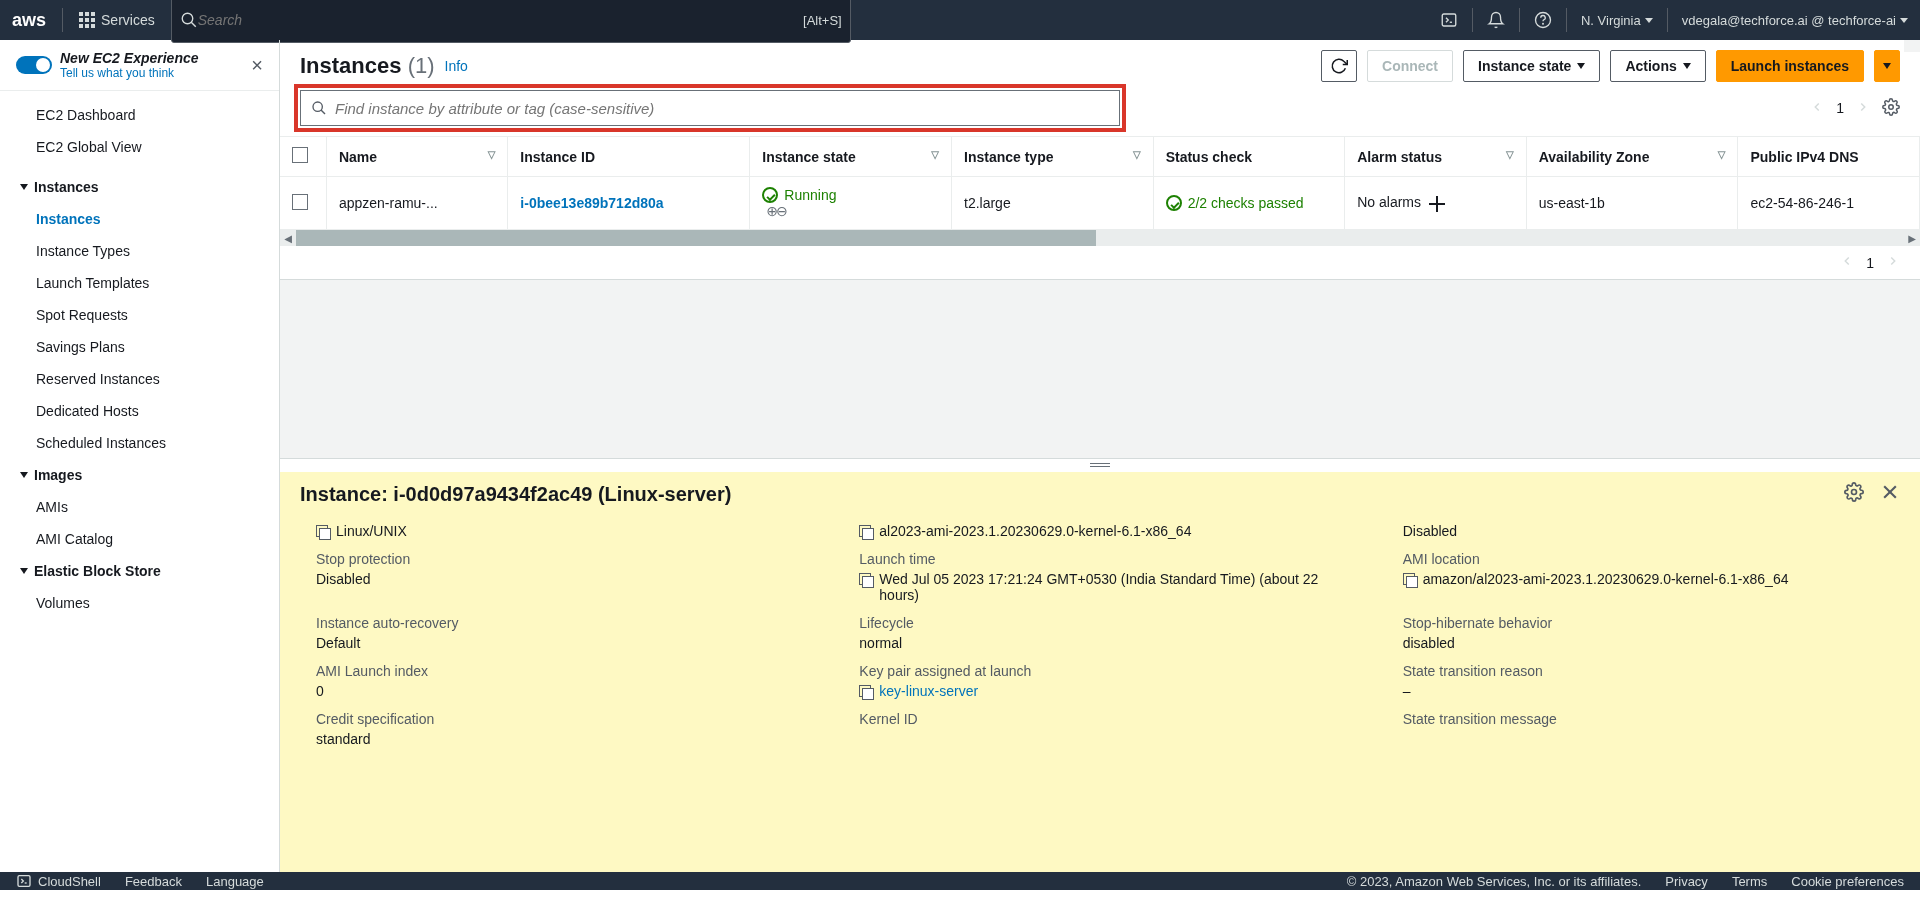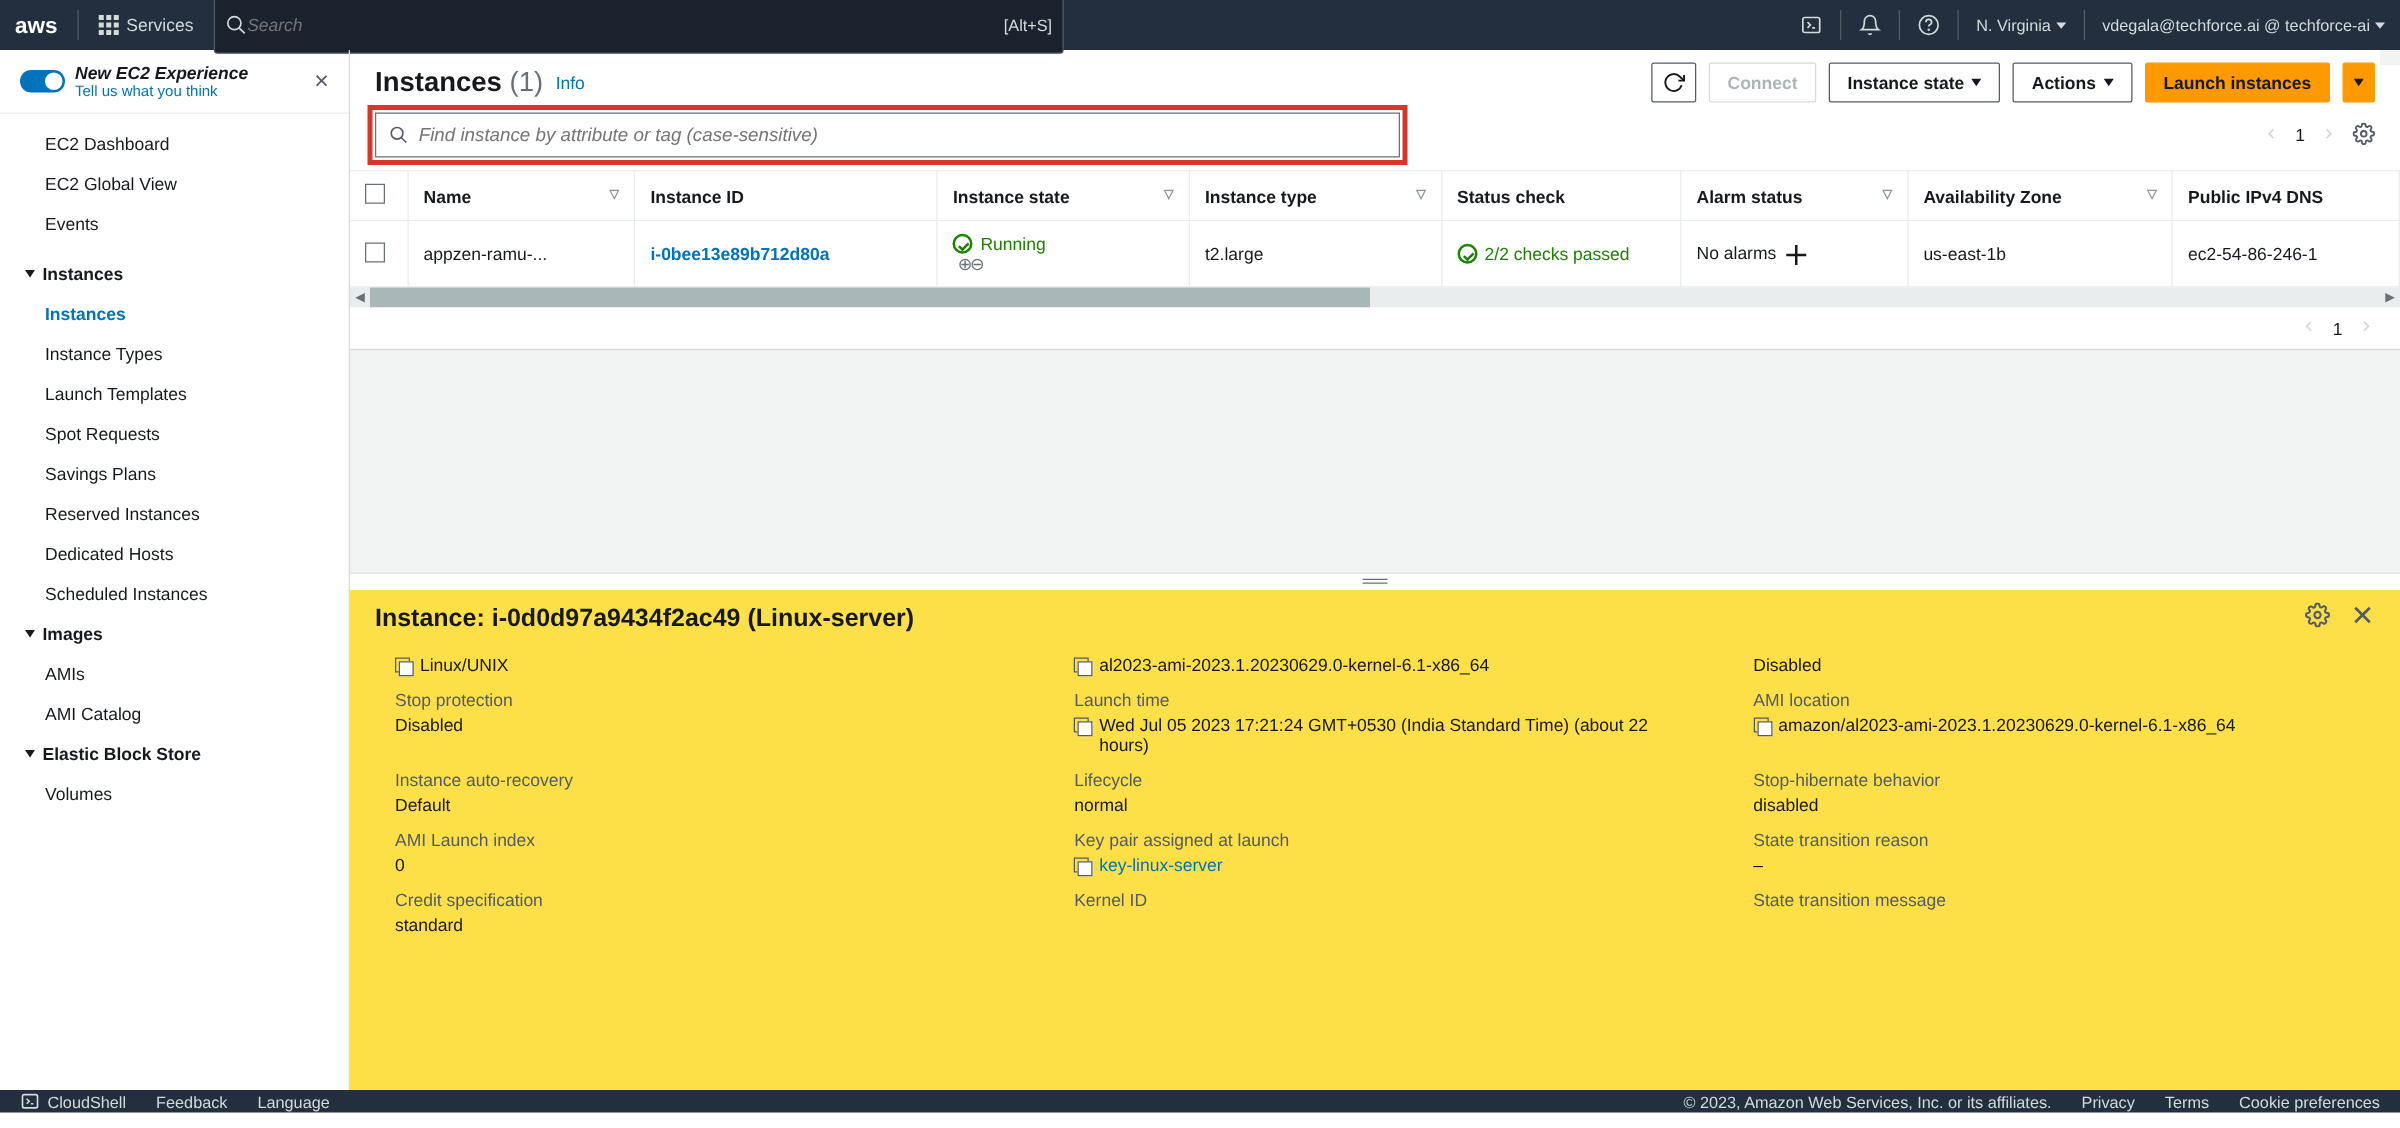--- a/index.html
+++ b/index.html
@@ -159,21 +159,21 @@
 .bottom-pager-row { display:flex; justify-content:flex-end; padding:8px 20px; border-bottom:1px solid #d5dbdb;}
 .bottom-pager { display:flex; align-items:center; gap:12px;}
 
 
 .split-area { flex:1; background:#f2f3f3; }
 .resize-handle { height:14px; background:#fff; display:flex; align-items:center; justify-content:center; border-top:1px solid #d5dbdb;}
 .resize-grip { width:20px; height:6px; display:flex; flex-direction:column; gap:2px;}
 .resize-grip div { height:1px; background:#687078;}
 
 .detail-pane {
-  background:#fde047; height: 400px; overflow-y:auto;
+  background:#fef9c3; height: 400px; overflow-y:auto;
 }
 .detail-header { padding:10px 20px; display:flex; align-items:center; font-size:20px; font-weight:bold;}
 .detail-header .det-actions { margin-left:auto; display:flex; gap:16px;}
 .det-actions .ico { cursor:pointer; color:#545b64; font-size:20px; stroke:#545b64;}
 
 .detail-grid { display:grid; grid-template-columns: repeat(3, 1fr); padding: 0 20px 20px 20px; column-gap:30px;}
 .detail-item { padding: 6px 16px;}
 .detail-label { color:#545b64; font-size:14px; margin-bottom:4px; display:block;}
 .detail-value { color:#16191f; font-size:14px; display:flex; align-items:flex-start; gap:6px;}
 .detail-value.link { color:#0073bb;}
@@ -264,21 +264,20 @@
       <div class="toggle"></div>
       <div class="exp-text">
         <span class="exp-title">New EC2 Experience</span>
         <span class="exp-subtitle">Tell us what you think</span>
       </div>
       <span class="banner-close">×</span>
     </div>
     <div class="sidebar-section" id="sidebar-top">
         <div class="sidebar-item">EC2 Dashboard</div>
         <div class="sidebar-item">EC2 Global View</div>
-        <div class="sidebar-item">Events</div>
       </div>
     <div id="sidebar-groups">
         <div class="sidebar-group-header">
           <span class="tri-down"></span>
           <span>Instances</span>
         </div>
         <div class="sidebar-item selected">Instances</div>
         <div class="sidebar-item">Instance Types</div>
         <div class="sidebar-item">Launch Templates</div>
         <div class="sidebar-item">Spot Requests</div>

